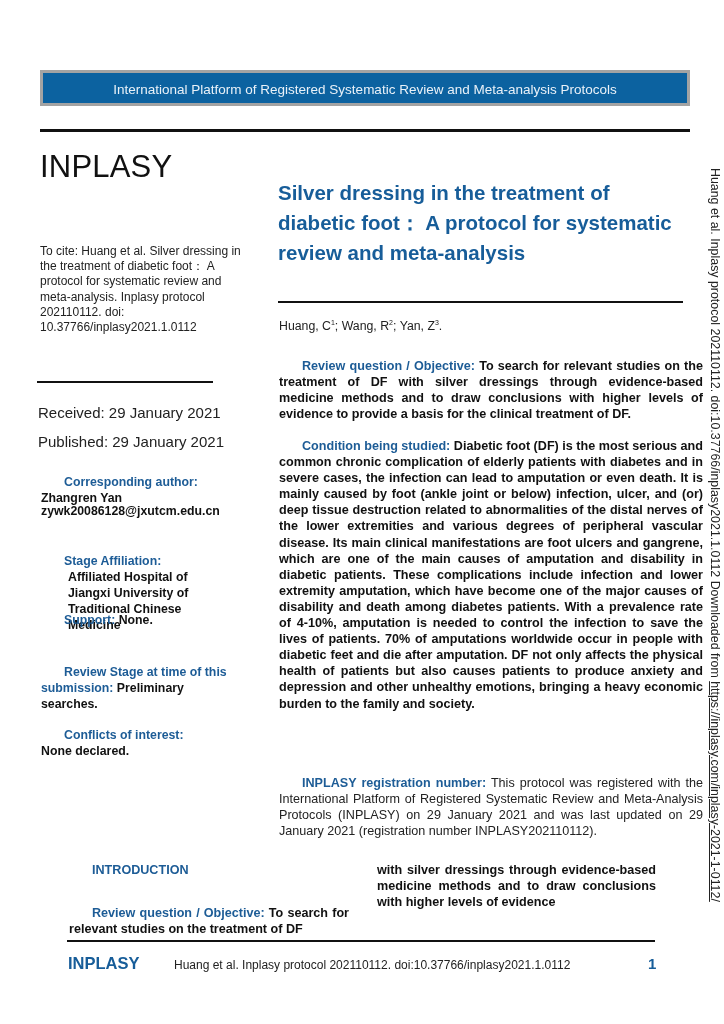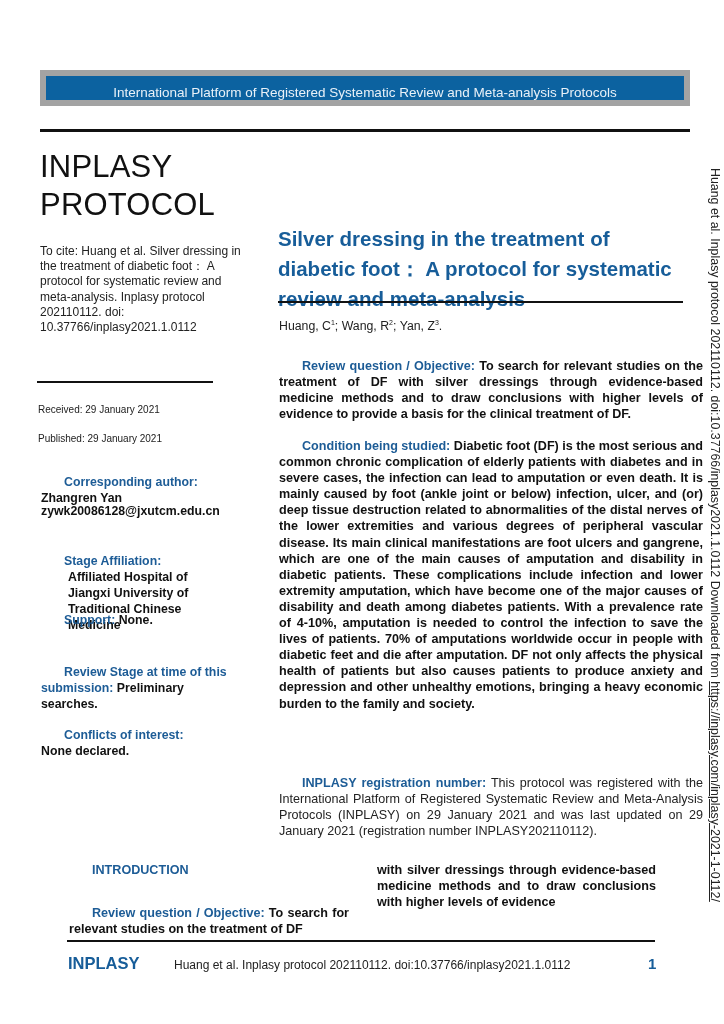--- a/index.html
+++ b/index.html
@@ -1,29 +1,29 @@
 <!DOCTYPE html>
 <html><head>
 <meta charset="utf-8">
 <style>
   html, body { margin: 0; padding: 0; background: #ffffff; }
   body { width: 724px; height: 1024px; position: relative; overflow: hidden;
          font-family: "Liberation Sans", sans-serif; color: #111; }
   .abs { position: absolute; }
   .banner { left: 40px; top: 70px; width: 650px; height: 36px; background: #0c62a0;
-            border: 6px solid #a3a3a3; box-sizing: border-box;
+            border: 3px solid #a3a3a3; box-sizing: border-box;
             color: #e9f1f8; font-size: 13.5px; text-align: center; line-height: 34px; }
   .rule { background: #111; }
   .brand { left: 40px; top: 148px; font-size: 31px; line-height: 38px; color: #111; letter-spacing: 0.2px; }
   .cite { left: 40px; top: 244px; width: 210px; font-size: 12px; line-height: 15.2px; color: #222; }
-  .dates { left: 38px; font-size: 10px; color: #222; }
+  .dates { left: 38px; font-size: 15px; color: #222; }
   .side { left: 41px; width: 220px; font-size: 12.3px; line-height: 16px; font-weight: bold; color: #111; }
   .lbl { color: #1d5c96; font-weight: bold; padding-left: 23px; }
   .title { left: 278px; top: 178px; width: 410px; font-size: 20.5px; line-height: 30px;
-           font-weight: bold; color: #175d99; margin-top: 46px; }
+           font-weight: bold; color: #175d99; }
   .authors { left: 279px; top: 319px; font-size: 12.3px; color: #222; }
   .authors sup { font-size: 7px; }
   .body { left: 279px; width: 425px; font-size: 12.6px; line-height: 16.1px; text-align: justify; }
   .body.bold { font-weight: bold; color: #111; }
   .body.reg { font-weight: normal; color: #222; }
   .intro { font-size: 12.6px; line-height: 16.2px; font-weight: bold; text-align: justify; }
   .footer-brand { left: 68px; top: 954px; font-size: 16.5px; font-weight: bold; color: #175d99; }
   .footer-cite { left: 174px; top: 958px; font-size: 12px; color: #222; }
   .footer-page { left: 648px; top: 955px; font-size: 15px; font-weight: bold; color: #175d99; }
   .vertical { left: 698px; top: 168px; width: 750px; font-size: 12.4px; color: #222;
@@ -31,21 +31,20 @@
   .vertical .link { text-decoration: underline; }
 </style>
 </head>
 <body>
 
 <div class="abs banner">International Platform of Registered Systematic Review and Meta-analysis Protocols</div>
 <div class="abs rule" style="left:40px;top:129px;width:650px;height:3px;"></div>
 
 <div class="abs brand">
   <div>INPLASY</div>
-  <div>PROTOCOL</div>
 </div>
 <div class="abs cite">To cite: Huang et al. Silver dressing in the treatment of diabetic foot： A protocol for systematic review and meta-analysis. Inplasy protocol 202110112. doi: 10.37766/inplasy2021.1.0112</div>
 <div class="abs rule" style="left:37px;top:381px;width:176px;height:2px;"></div>
 <div class="abs dates" style="top:404px;">Received: 29 January 2021</div>
 <div class="abs dates" style="top:433px;">Published: 29 January 2021</div>
 
 <div class="abs side" style="top:474px;">
   <div class="lbl">Corresponding author:</div>
   <div>Zhangren Yan</div>
 </div>

